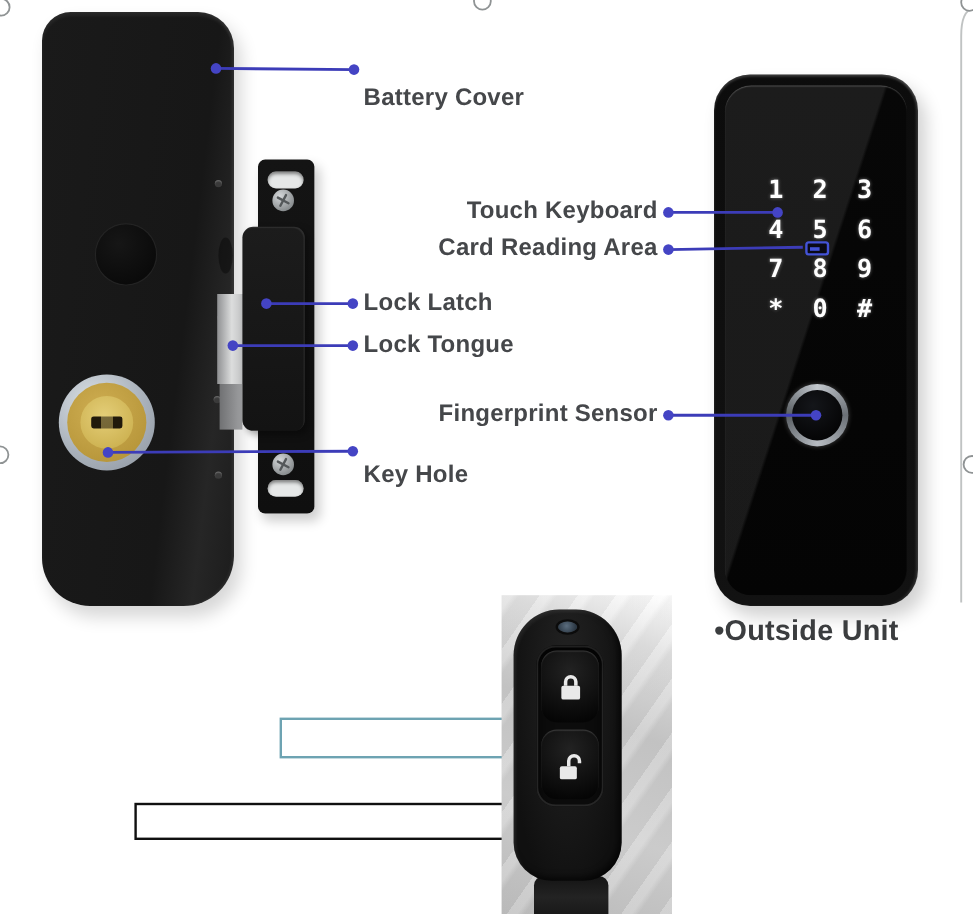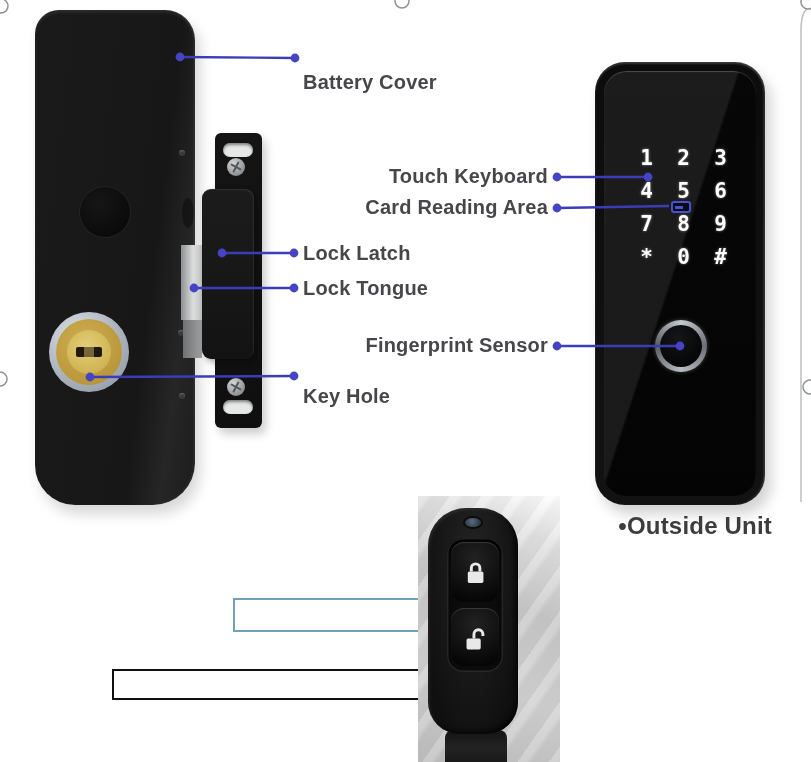--- a/index.html
+++ b/index.html
@@ -72,21 +72,21 @@
     background:conic-gradient(#c3c8ce,#6b7076,#b7bcc2,#595e63,#c3c8ce);
     box-shadow:0 0 4px rgba(255,255,255,.25);}
   .fp-inner{left:660px;top:325px;width:42px;height:42px;border-radius:50%;
     background:radial-gradient(circle at 42% 32%, #14161a, #060607 70%);}
 
   
   .callout-label{position:absolute;transform:translateY(-50%);white-space:nowrap;
     font-size:20px;font-weight:700;color:#45474a;letter-spacing:.2px;}
   .callout-label.right-align{text-align:left;}
   .caption{position:absolute;font-size:24px;font-weight:700;color:#3b3d3f;letter-spacing:.2px;}
-  .caption.center{text-align:right;line-height:30px;}
+  .caption.center{text-align:center;line-height:30px;}
 
   
   .box-teal{left:233px;top:598px;width:186px;height:30px;border:2px solid #6da3b2;background:#fff;}
   .box-black{left:112px;top:669px;width:306px;height:27px;border:2px solid #101010;background:#fff;}
 
   
   .photo{left:418px;top:496px;width:142px;height:266px;
     background:linear-gradient(200deg,#ffffff 0%,#e2e2e2 16%,#c9c9c9 40%,#d2d2d2 68%,#c0c0c0 100%);}
   .photo::after{content:"";position:absolute;inset:0;
     background:repeating-linear-gradient(125deg, rgba(255,255,255,.16) 0 7px, rgba(0,0,0,.035) 12px 26px);}

